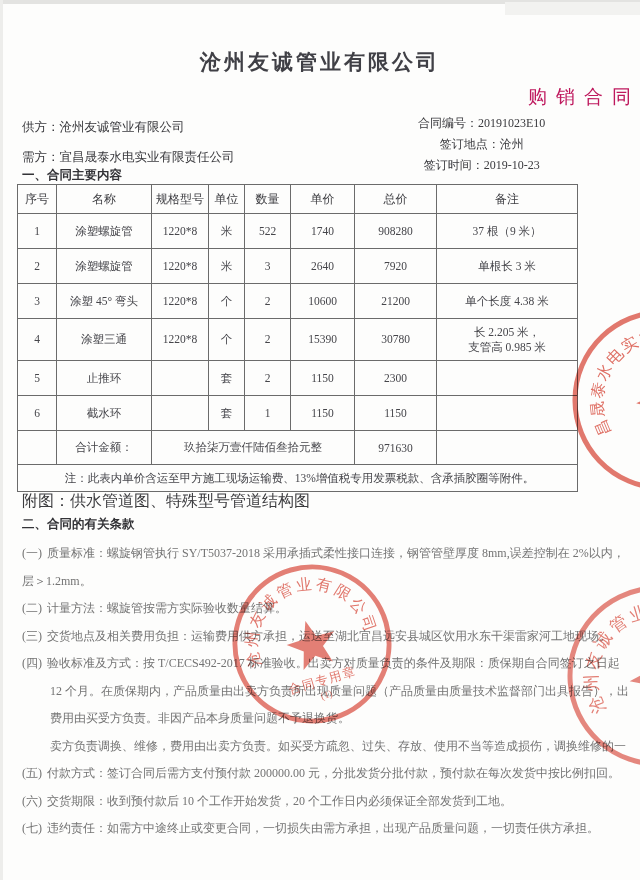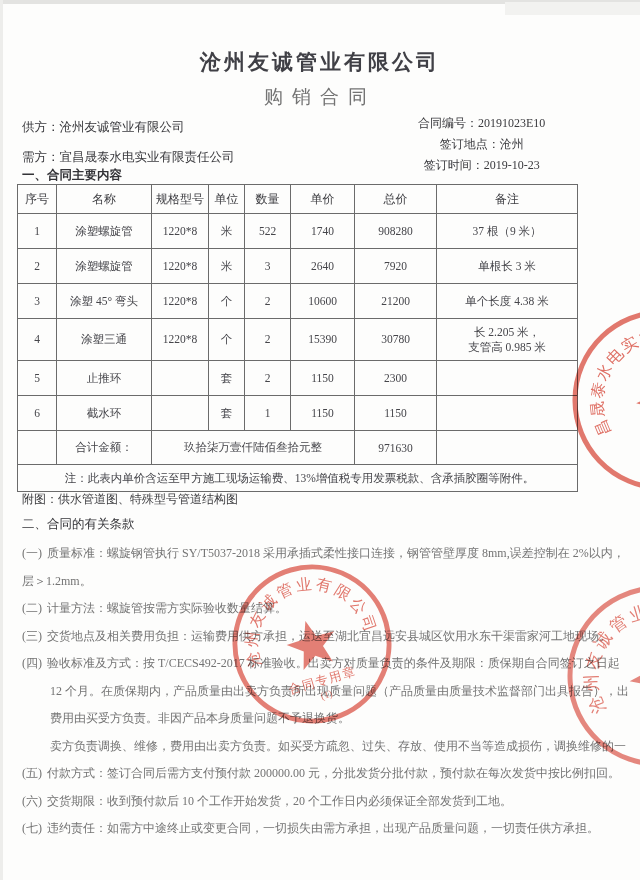--- a/index.html
+++ b/index.html
@@ -5,43 +5,43 @@
   html,body{margin:0;padding:0;}
   body{width:640px;height:880px;background:#fdfdfc;overflow:hidden;
        font-family:"Liberation Serif","DejaVu Serif",serif;color:#3b3b3e;}
   .page{position:relative;width:640px;height:880px;overflow:hidden;}
   .scan-top-band{position:absolute;left:0;top:0;width:640px;height:4px;background:#e3e3e1;}
   .scan-smudge{position:absolute;left:505px;top:2px;width:170px;height:13px;background:#f2f2f0;}
   .scan-left-shade{position:absolute;left:0;top:0;width:3px;height:880px;background:#ededeb;}
 
   .company-title{position:absolute;left:0;top:48px;width:640px;text-align:center;
     font-size:21px;font-weight:600;letter-spacing:3px;color:#404046;}
-  .doc-title{position:absolute;left:0;top:84px;width:640px;text-align:center;
-    font-size:19px;font-weight:500;letter-spacing:9px;color:#737373;}
+  .doc-title{position:absolute;left:0;top:84px;width:640px;text-align:right;
+    font-size:19px;font-weight:500;letter-spacing:9px;color:#be185d;}
 
   .party-line{position:absolute;left:22px;font-size:12.5px;white-space:nowrap;color:#38383c;}
   .supplier-line{top:119px;} .buyer-line{top:149px;}
   .meta-block{position:absolute;left:418px;top:113px;font-size:12px;line-height:21px;color:#38383c;}
   .meta-row{white-space:nowrap;text-align:center;}
 
   .sec1-heading{position:absolute;left:22px;top:167px;font-size:12.5px;font-weight:600;color:#333337;}
 
   table.items{position:absolute;left:17px;top:184px;width:560px;border-collapse:collapse;
     table-layout:fixed;font-size:11.5px;color:#45454a;}
   table.items td,table.items th{border:1px solid #6b6b6b;text-align:center;vertical-align:middle;
     padding:1px 2px;font-weight:normal;overflow:hidden;}
   table.items thead tr{height:29px;} table.items thead th{font-size:12px;color:#3c3c40;}
   table.items tbody tr{height:35px;}
   table.items tr.tall{height:42px;line-height:1.3;}
   table.items tr.total-row{height:34px;margin-top:31px;}
   table.items tr.note-row{height:27px;}
   table.items tr.note-row td{text-align:center;padding-left:6px;font-size:11.5px;}
 
-  .attachment-line{position:absolute;left:22px;top:491px;font-size:12px;white-space:nowrap;}
-  .sec2-heading{position:absolute;left:22px;top:516px;font-size:12.5px;font-weight:400;color:#333337;}
+  .attachment-line{position:absolute;left:22px;top:491px;font-size:16px;white-space:nowrap;}
+  .sec2-heading{position:absolute;left:22px;top:516px;font-size:12.5px;font-weight:700;color:#333337;}
   .clauses{position:absolute;left:22px;top:540px;width:612px;font-size:12px;color:#737373;}
   .clause-line{height:27.5px;line-height:27.5px;white-space:nowrap;overflow:hidden;}
   .clause-line.cont-indent{padding-left:28px;}
   .clause-prefix{margin-right:5px;}
 
   .stamp{position:absolute;mix-blend-mode:multiply;opacity:0.88;}
 </style>
 </head>
 <body>
 

